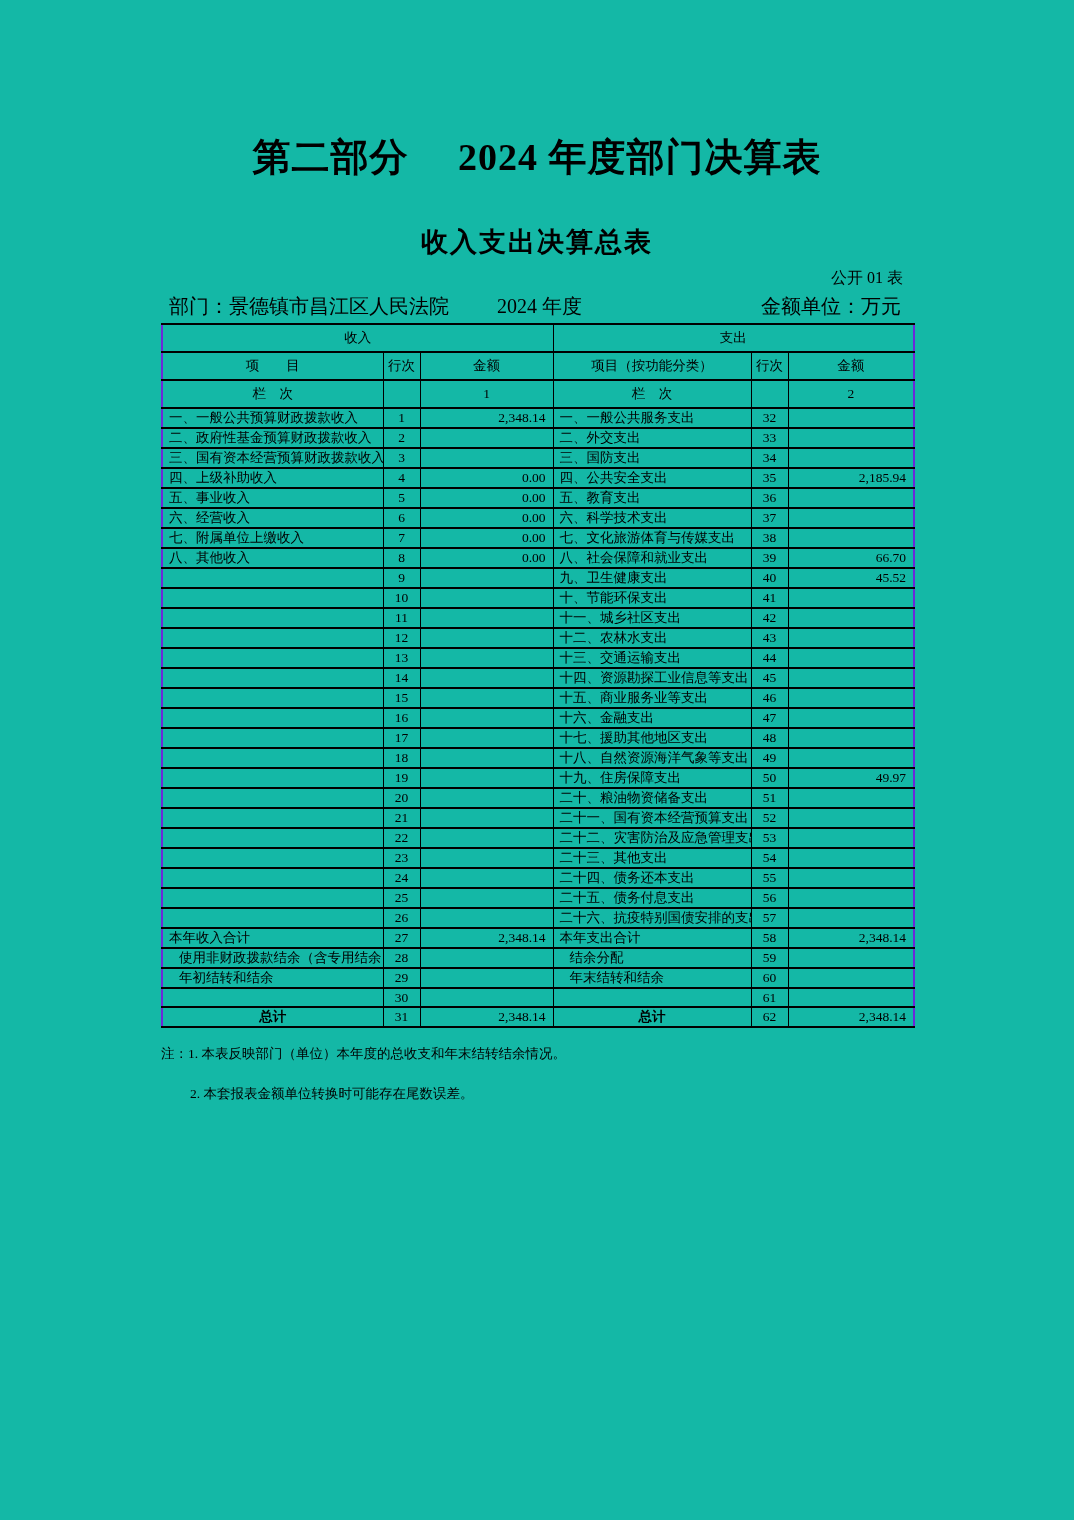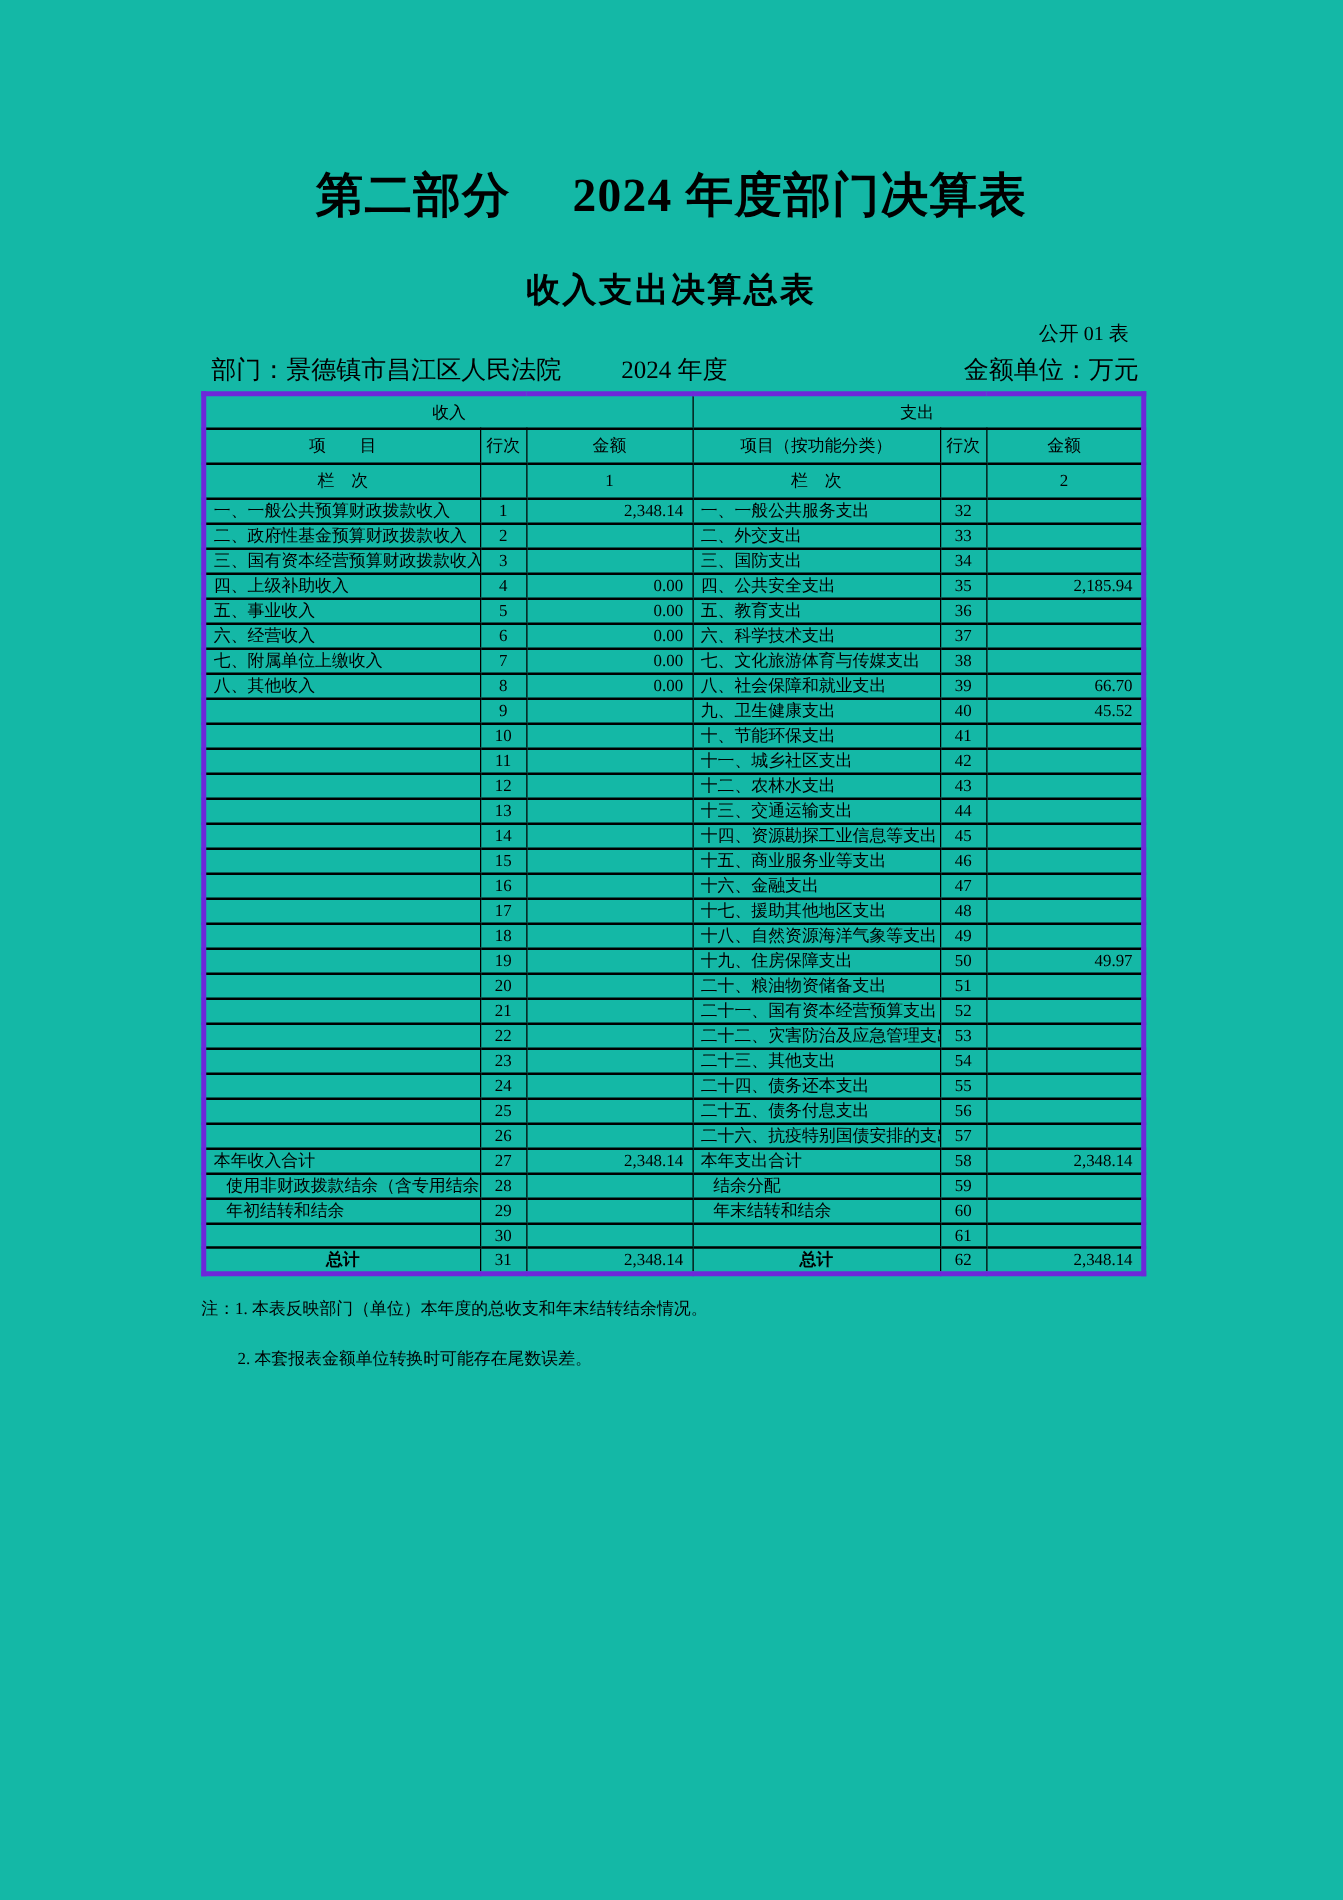--- a/index.html
+++ b/index.html
@@ -16,21 +16,21 @@
   .part-title {
     margin-top:133px;
     text-align:center;
     font-size:38px;
     font-weight:bold;
     letter-spacing:1px;
     line-height:48px;
     white-space:nowrap;
   }
   .table-title {
-    margin-top:34px;
+    margin-top:44px;
     text-align:center;
     font-family:"Liberation Sans","DejaVu Sans",sans-serif;
     font-size:27px;
     font-weight:bold;
     line-height:34px;
     letter-spacing:2px;
   }
   .form-no {
     margin-top:8px;
     text-align:right;
@@ -40,28 +40,28 @@
   }
   .meta-row {
     position:relative;
     margin-top:7px;
     height:22px;
     font-size:20px;
     line-height:22px;
   }
   .meta-dept { position:absolute; left:8px; top:0; }
   .meta-year { position:absolute; left:336px; top:0; }
-  .meta-unit { position:absolute; right:2px; top:0; }
+  .meta-unit { position:absolute; right:12px; top:0; }
 
   table.main {
     margin-top:6px;
     width:752px;
     border-collapse:collapse;
     table-layout:fixed;
-    border:4px solid #6d28d9;
+    border:2px solid #6d28d9;
   }
   table.main td, table.main th {
     border-left:1px solid #000;
     border-right:1px solid #000;
     border-top:2px solid #000;
     border-bottom:2px solid #000;
     font-weight:normal;
     font-size:13.5px;
     overflow:hidden;
     white-space:nowrap;

